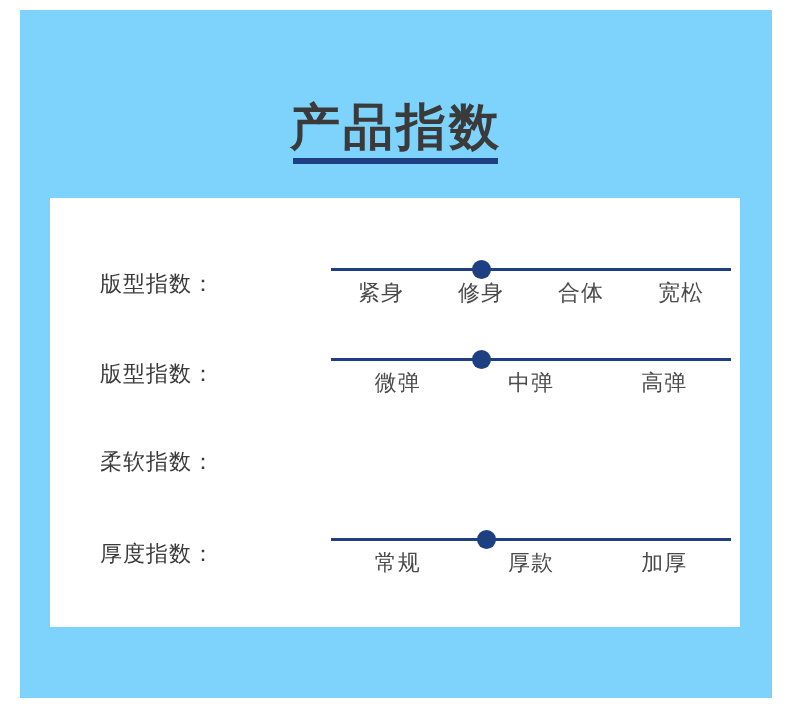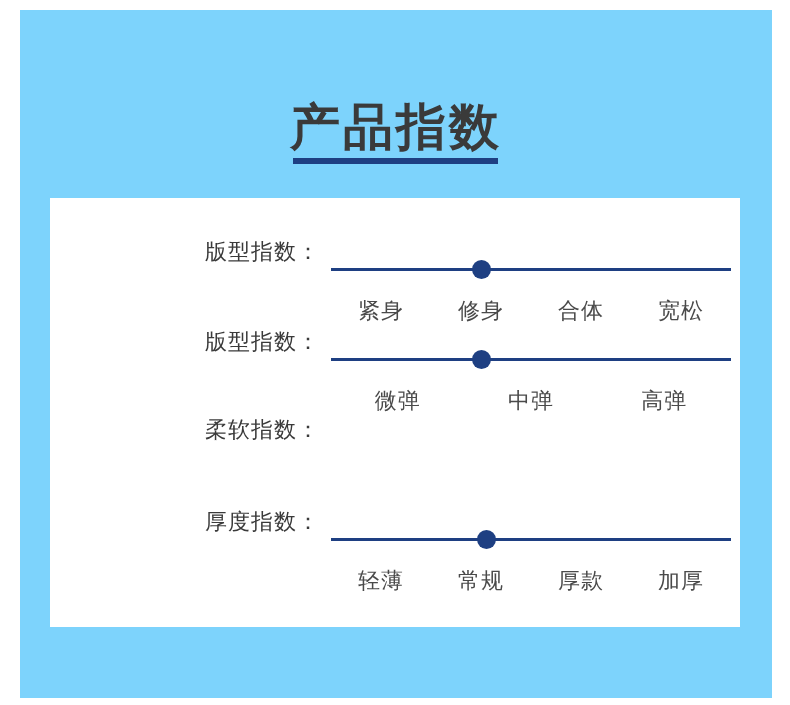--- a/index.html
+++ b/index.html
@@ -64,28 +64,27 @@
   
   .row {
     position: absolute;
     left: 0;
     width: 690px;
     height: 70px;
   }
   .row-label {
     position: absolute;
     left: 50px;
-    top: 40px;
+    top: 72px;
     width: 220px;
     font-size: 22px;
     line-height: 28px;
     color: #3a3a3a;
     letter-spacing: 1px;
     white-space: nowrap;
-    text-align: right;
   }
   .scale {
     position: absolute;
     left: 281px;
     top: 0;
     width: 400px;
     height: 70px;
   }
   .scale-line {
     position: absolute;
@@ -100,21 +99,21 @@
     top: 62px;
     width: 19px;
     height: 19px;
     margin-left: -9px;
     border-radius: 50%;
     background: #1e3f82;
   }
   .scale-ticks {
     position: absolute;
     left: 0;
-    top: 98px;
+    top: 80px;
     width: 400px;
     display: flex;
   }
   .tick {
     flex: 1 1 0;
     text-align: center;
     font-size: 22px;
     line-height: 30px;
     color: #4a4a4a;
     letter-spacing: 1px;
@@ -160,21 +159,20 @@
       </div>
       <div class="row" style="top: 180px; font-family: Liberation Mono, monospace;">
         <div class="row-label">柔软指数：</div>
       </div>
       <div class="row" style="top: 270px;">
         <div class="row-label">厚度指数：</div>
         <div class="scale">
           <div class="scale-line"></div>
           <div class="scale-dot" style="left: 38.8%;"></div>
           <div class="scale-ticks">
-            <div class="tick">轻薄</div>
             <div class="tick">常规</div>
             <div class="tick">厚款</div>
             <div class="tick">加厚</div>
           </div>
         </div>
       </div>
     </div>
 
 </div>
 

